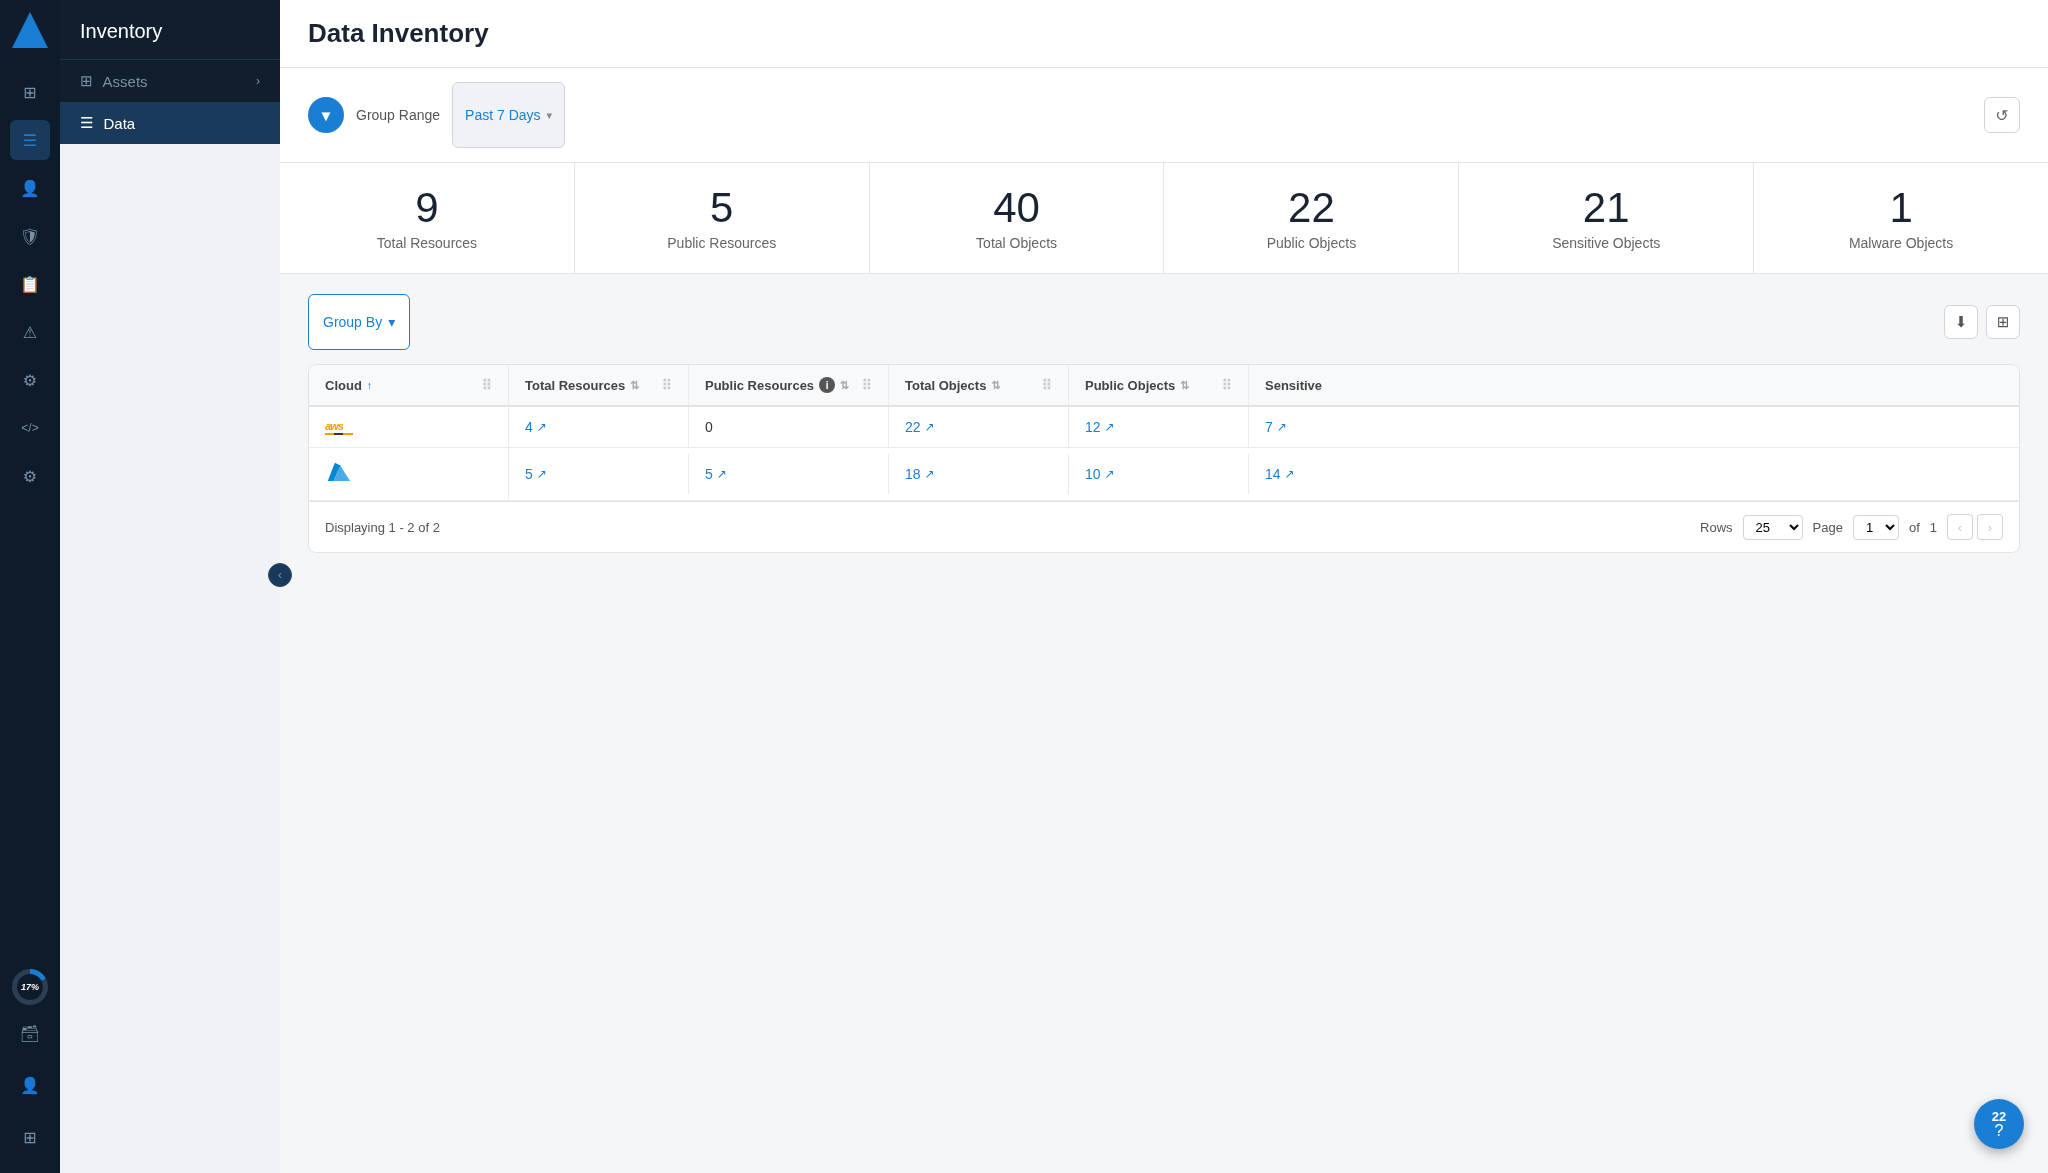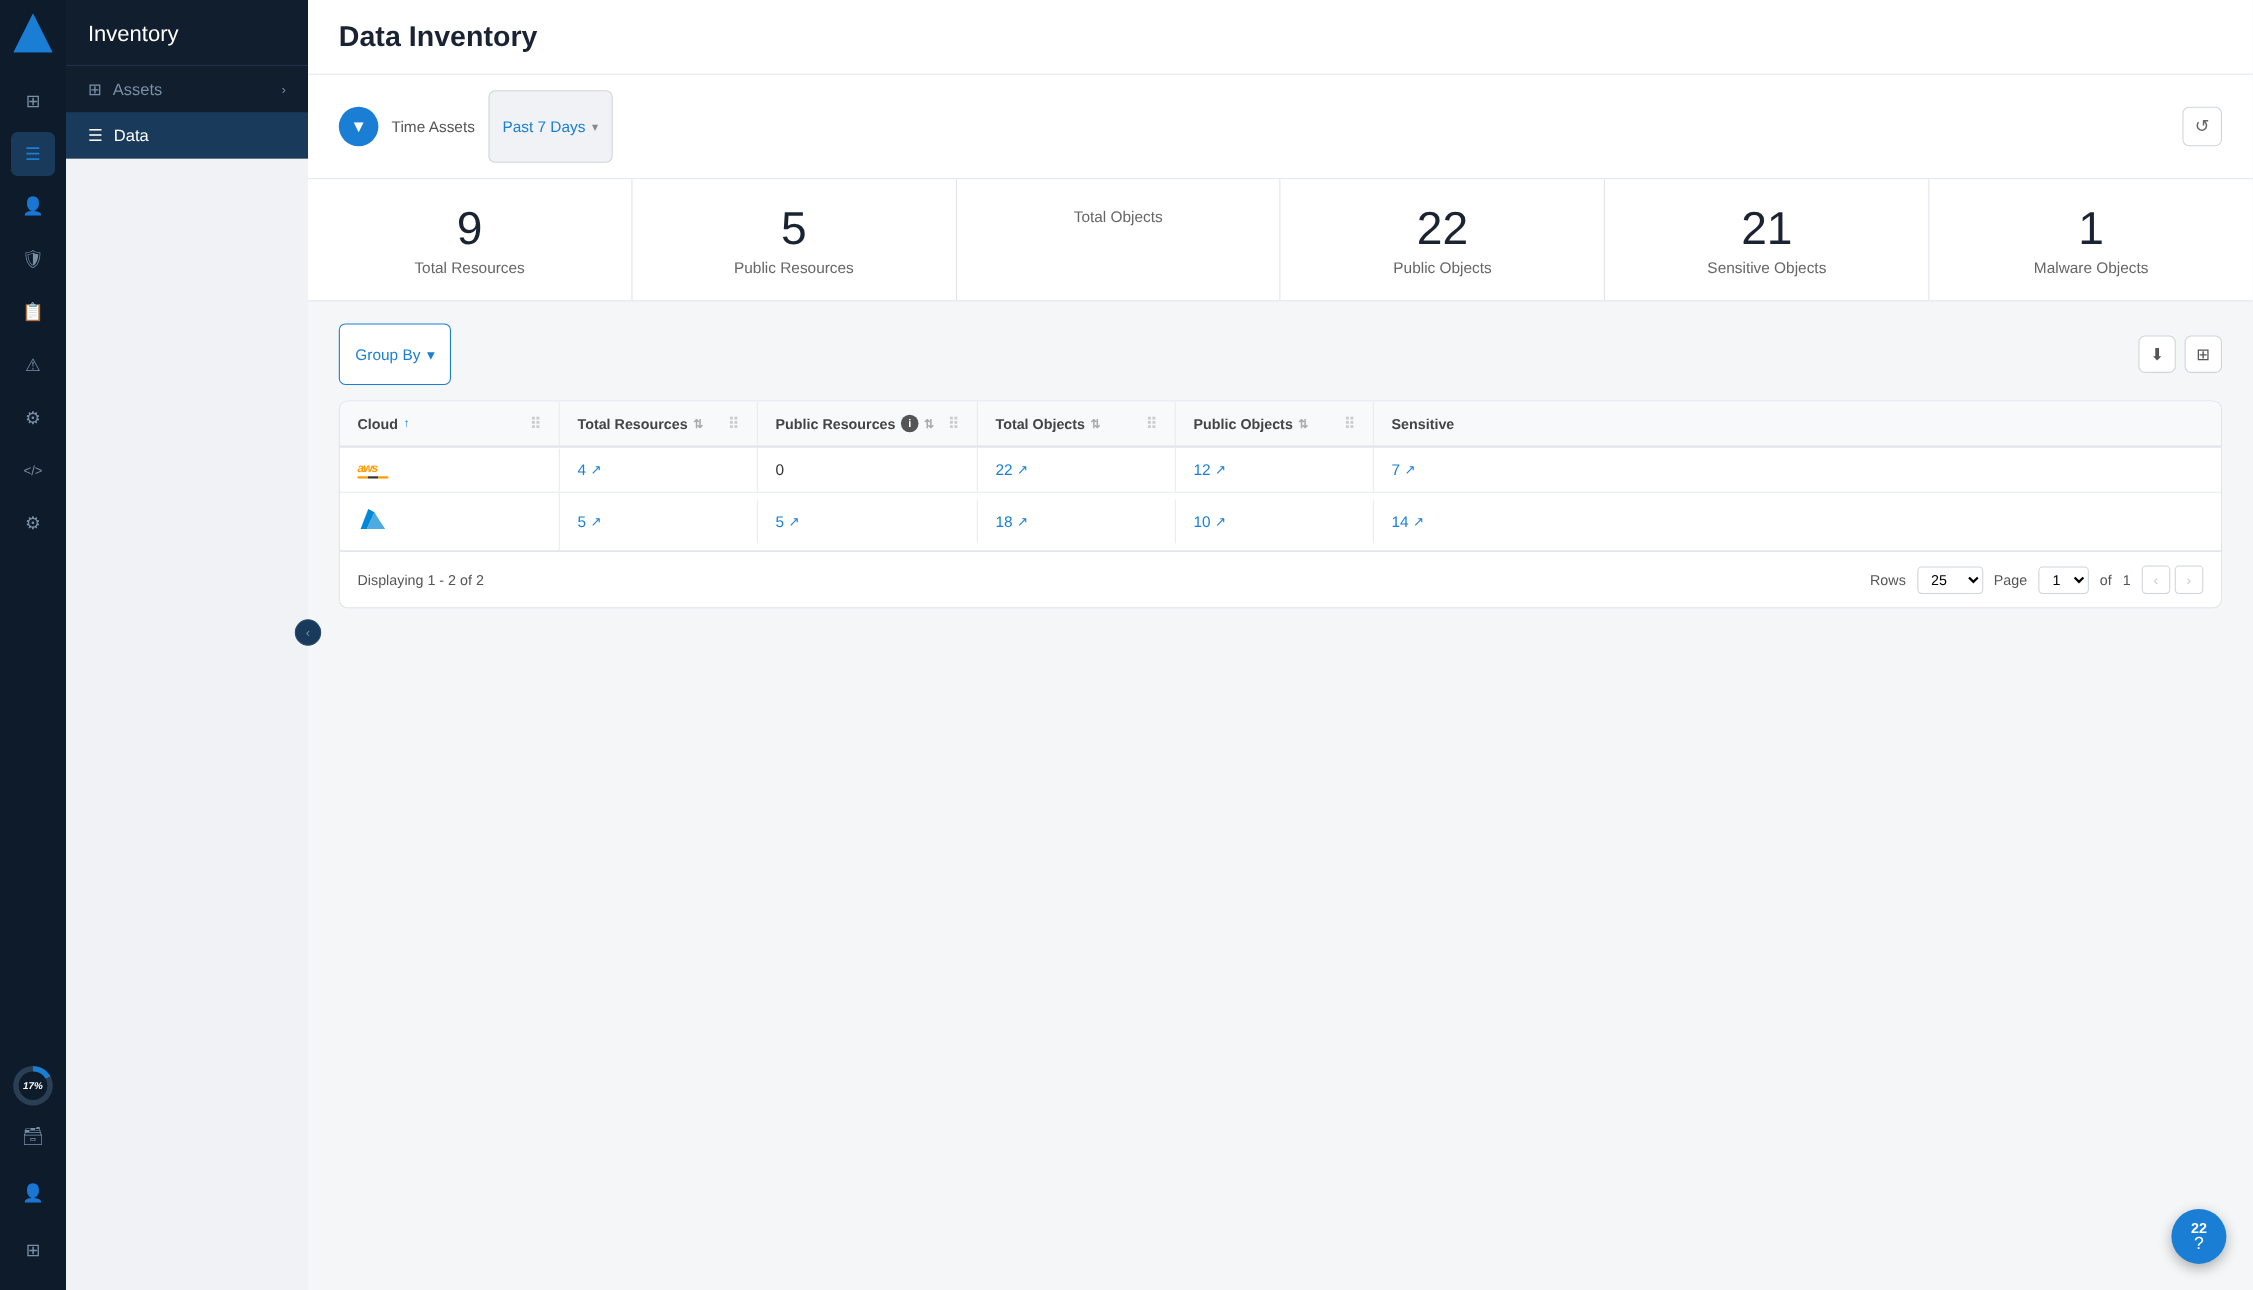--- a/index.html
+++ b/index.html
@@ -411,40 +411,41 @@
 <div class="main">
 
   <div class="main-header">
     <h1 class="main-title">Data Inventory</h1>
   </div>
 
   <div class="filter-bar">
     <button class="filter-icon-btn">
       <span>▼</span>
     </button>
-    <span class="filter-label">Time Assets</span>
+    <span class="filter-label">Group Range</span>
     <div class="filter-dropdown">
       <span>Past 7 Days</span>
       <span class="chevron">▾</span>
     </div>
     <button class="refresh-btn">
       <span>↺</span>
     </button>
   </div>
 
   <div class="stats-row">
     <div class="stat-card">
       <div class="stat-number">9</div>
       <div class="stat-label">Total Resources</div>
     </div>
     <div class="stat-card">
       <div class="stat-number">5</div>
       <div class="stat-label">Public Resources</div>
     </div>
     <div class="stat-card">
+      <div class="stat-number">40</div>
       <div class="stat-label">Total Objects</div>
     </div>
     <div class="stat-card">
       <div class="stat-number">22</div>
       <div class="stat-label">Public Objects</div>
     </div>
     <div class="stat-card">
       <div class="stat-number">21</div>
       <div class="stat-label">Sensitive Objects</div>
     </div>

